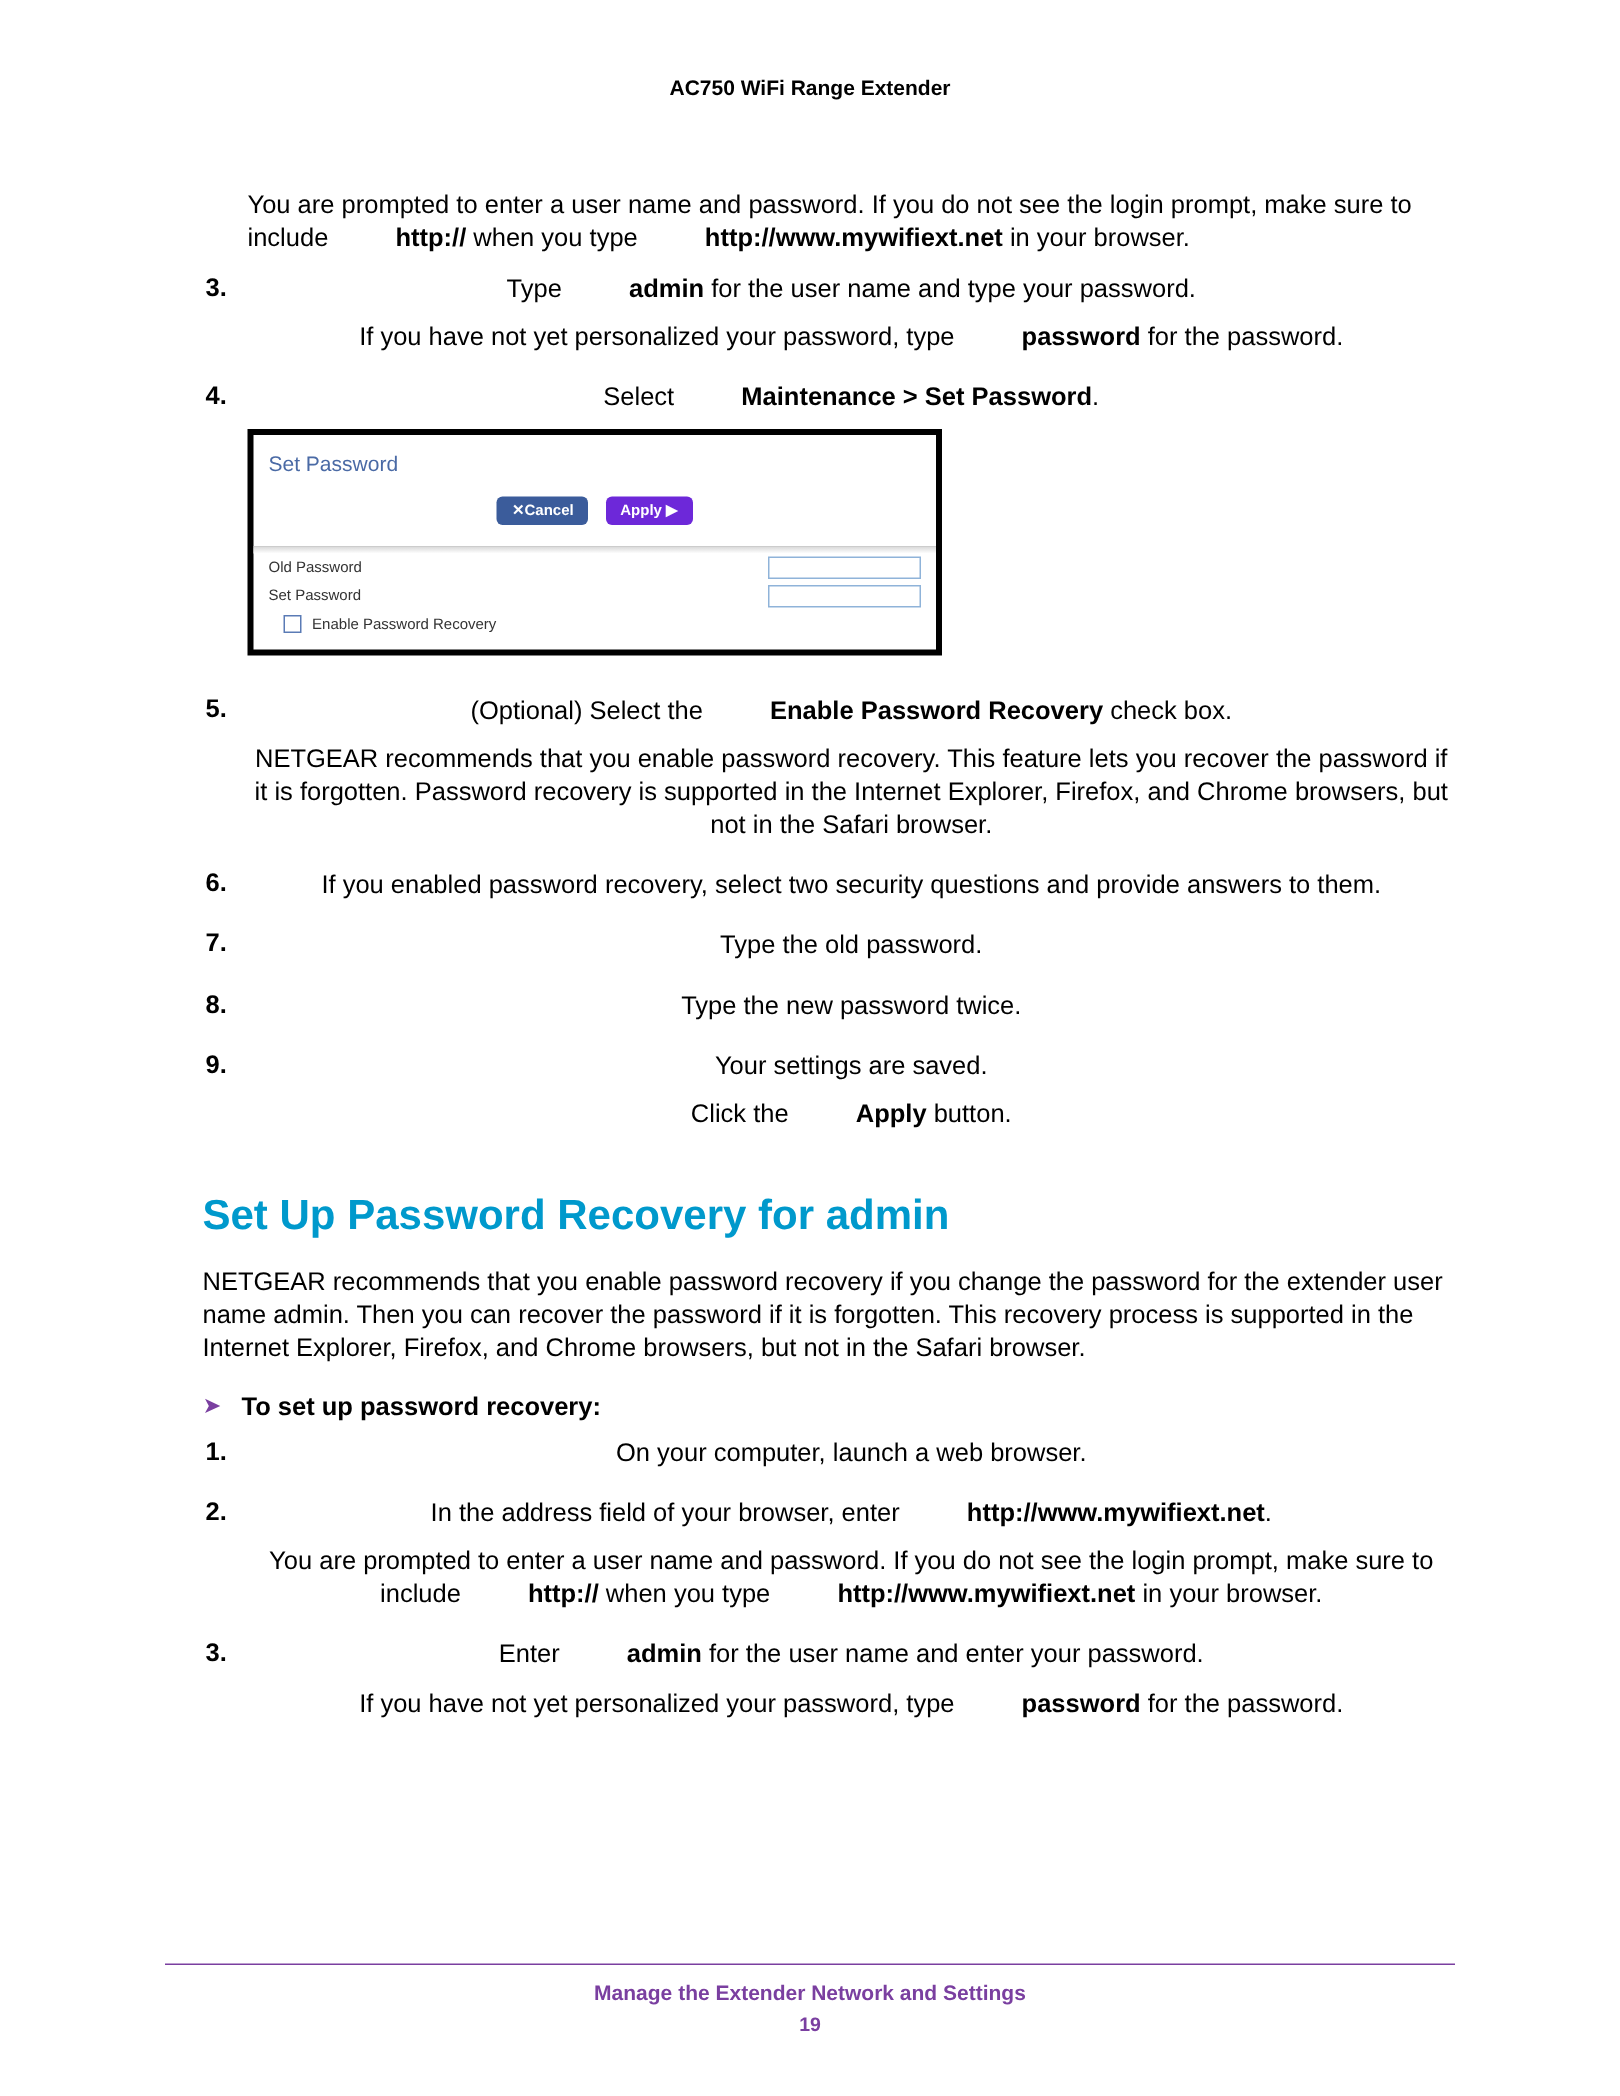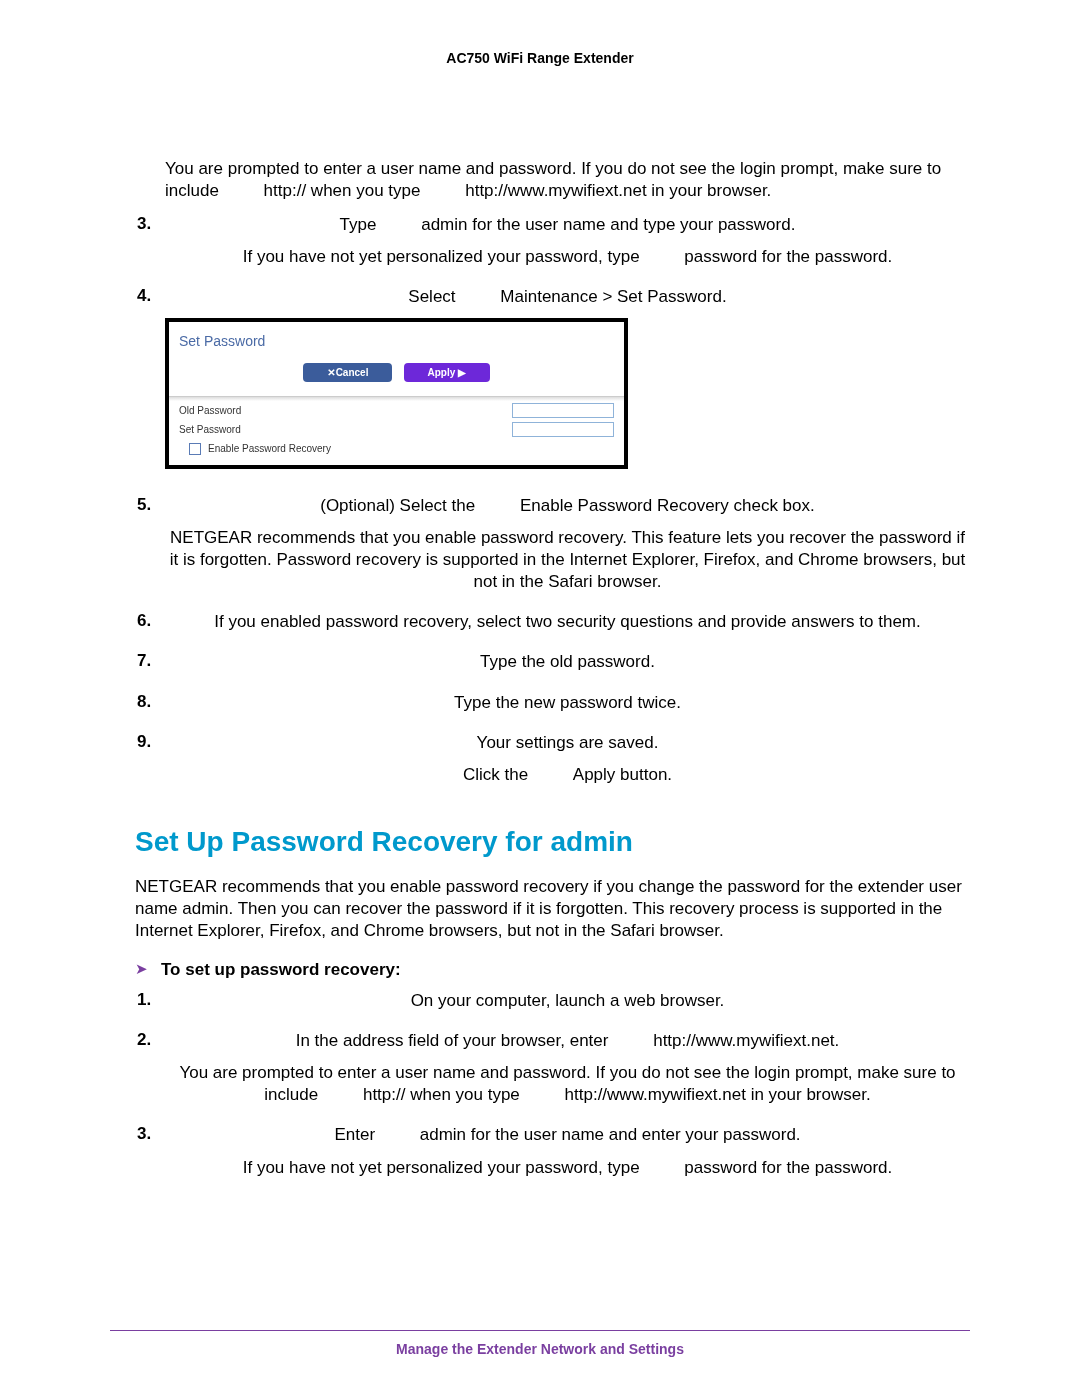--- a/index.html
+++ b/index.html
@@ -13,21 +13,21 @@
   .page {
     padding: 50px 110px 40px 110px;
     box-sizing: border-box;
     min-height: 1397px;
     position: relative;
   }
   .header-title {
     text-align: center;
     font-weight: bold;
     font-size: 14px;
-    margin-bottom: 92px;
+    margin-bottom: 60px;
   }
   .content {
     padding-left: 55px;
   }
   .para {
     font-size: 17px;
     line-height: 1.3;
     margin: 0 0 12px 0;
   }
   .ol-item {
@@ -42,21 +42,21 @@
   }
   .ol-body {
     flex: 1;
     font-size: 17px;
     line-height: 1.3;
   }
   .ol-body p {
     margin: 0 0 10px 0;
     text-align: center;
   }
-  .bold { font-weight: normal; padding-left: 40px; }
+  .bold { font-weight: bold; padding-left: 40px; }
   .screenshot {
     border: 4px solid #000000;
     width: 455px;
     margin: 6px 0 18px 0;
     background: #fff;
     font-size: 11px;
   }
   .ss-top {
     padding: 10px 10px 8px 10px;
   }
@@ -68,21 +68,21 @@
   .ss-buttons {
     text-align: center;
     margin-bottom: 6px;
   }
   .btn {
     display: inline-block;
     border-radius: 4px;
     color: #fff;
     font-size: 10px;
     font-weight: bold;
-    padding: 3px 24px;
+    padding: 3px 10px;
     margin: 0 4px;
   }
   .btn-cancel { background: #3b5c9b; }
   .btn-apply  { background: #6d28d9; }
   .ss-divider {
     height: 4px;
     background: linear-gradient(to bottom, #ddd, #fff);
     border-top: 1px solid #ccc;
   }
   .ss-row {
@@ -279,14 +279,15 @@
         <p>
           <span>If you have not yet personalized your password, type </span><span class="bold">password</span><span> for the password.</span>
         </p>
       </div>
     </div>
 
   </div>
 
   <div class="footer">
     <div class="footer-title">Manage the Extender Network and Settings</div>
+    <div class="footer-page">19</div>
   </div>
 </div>
 
 </body></html>

